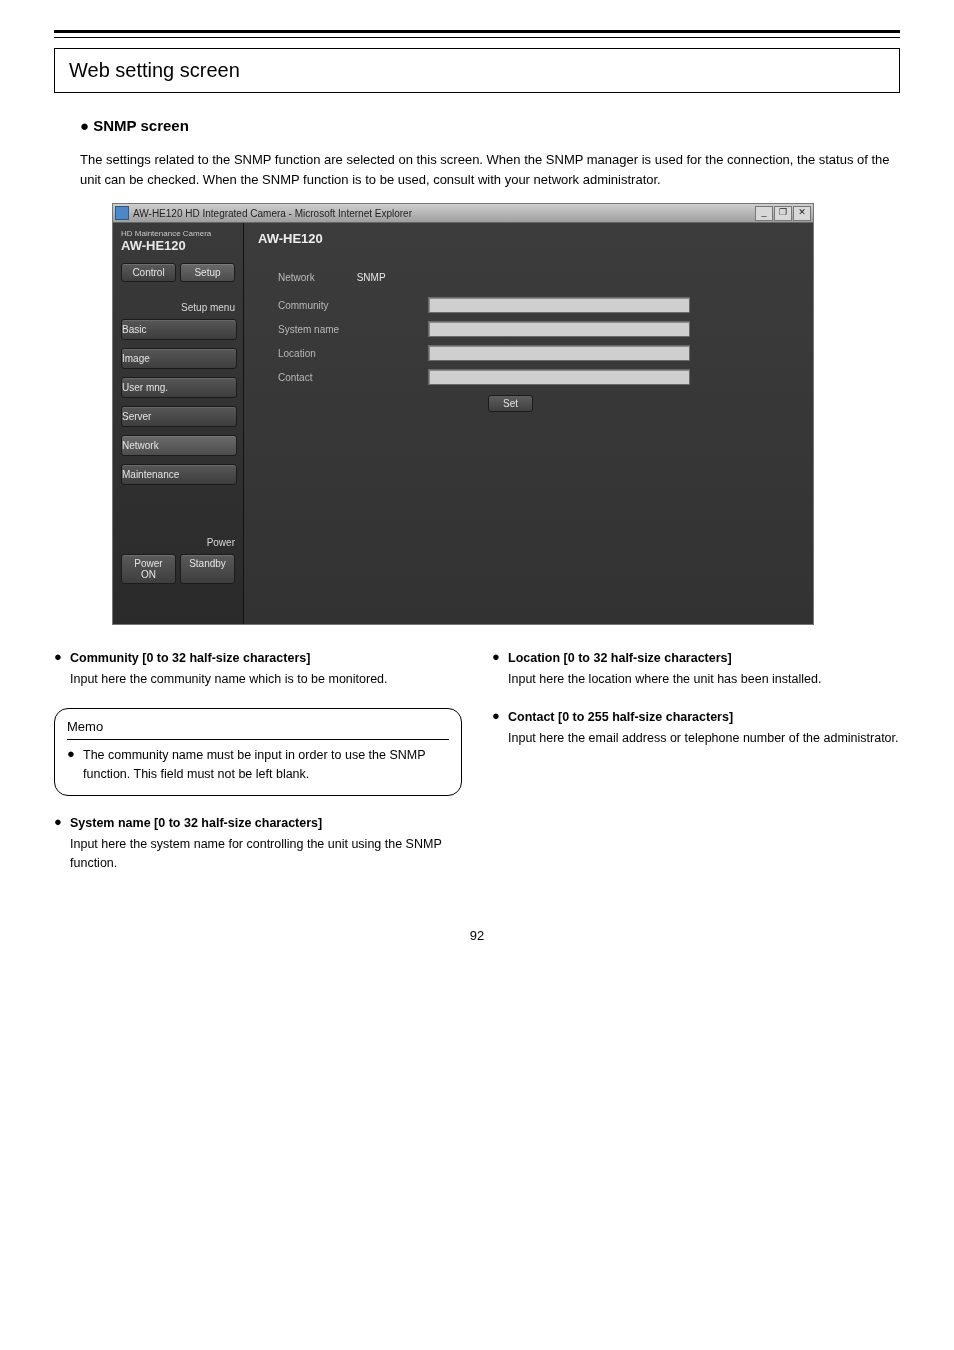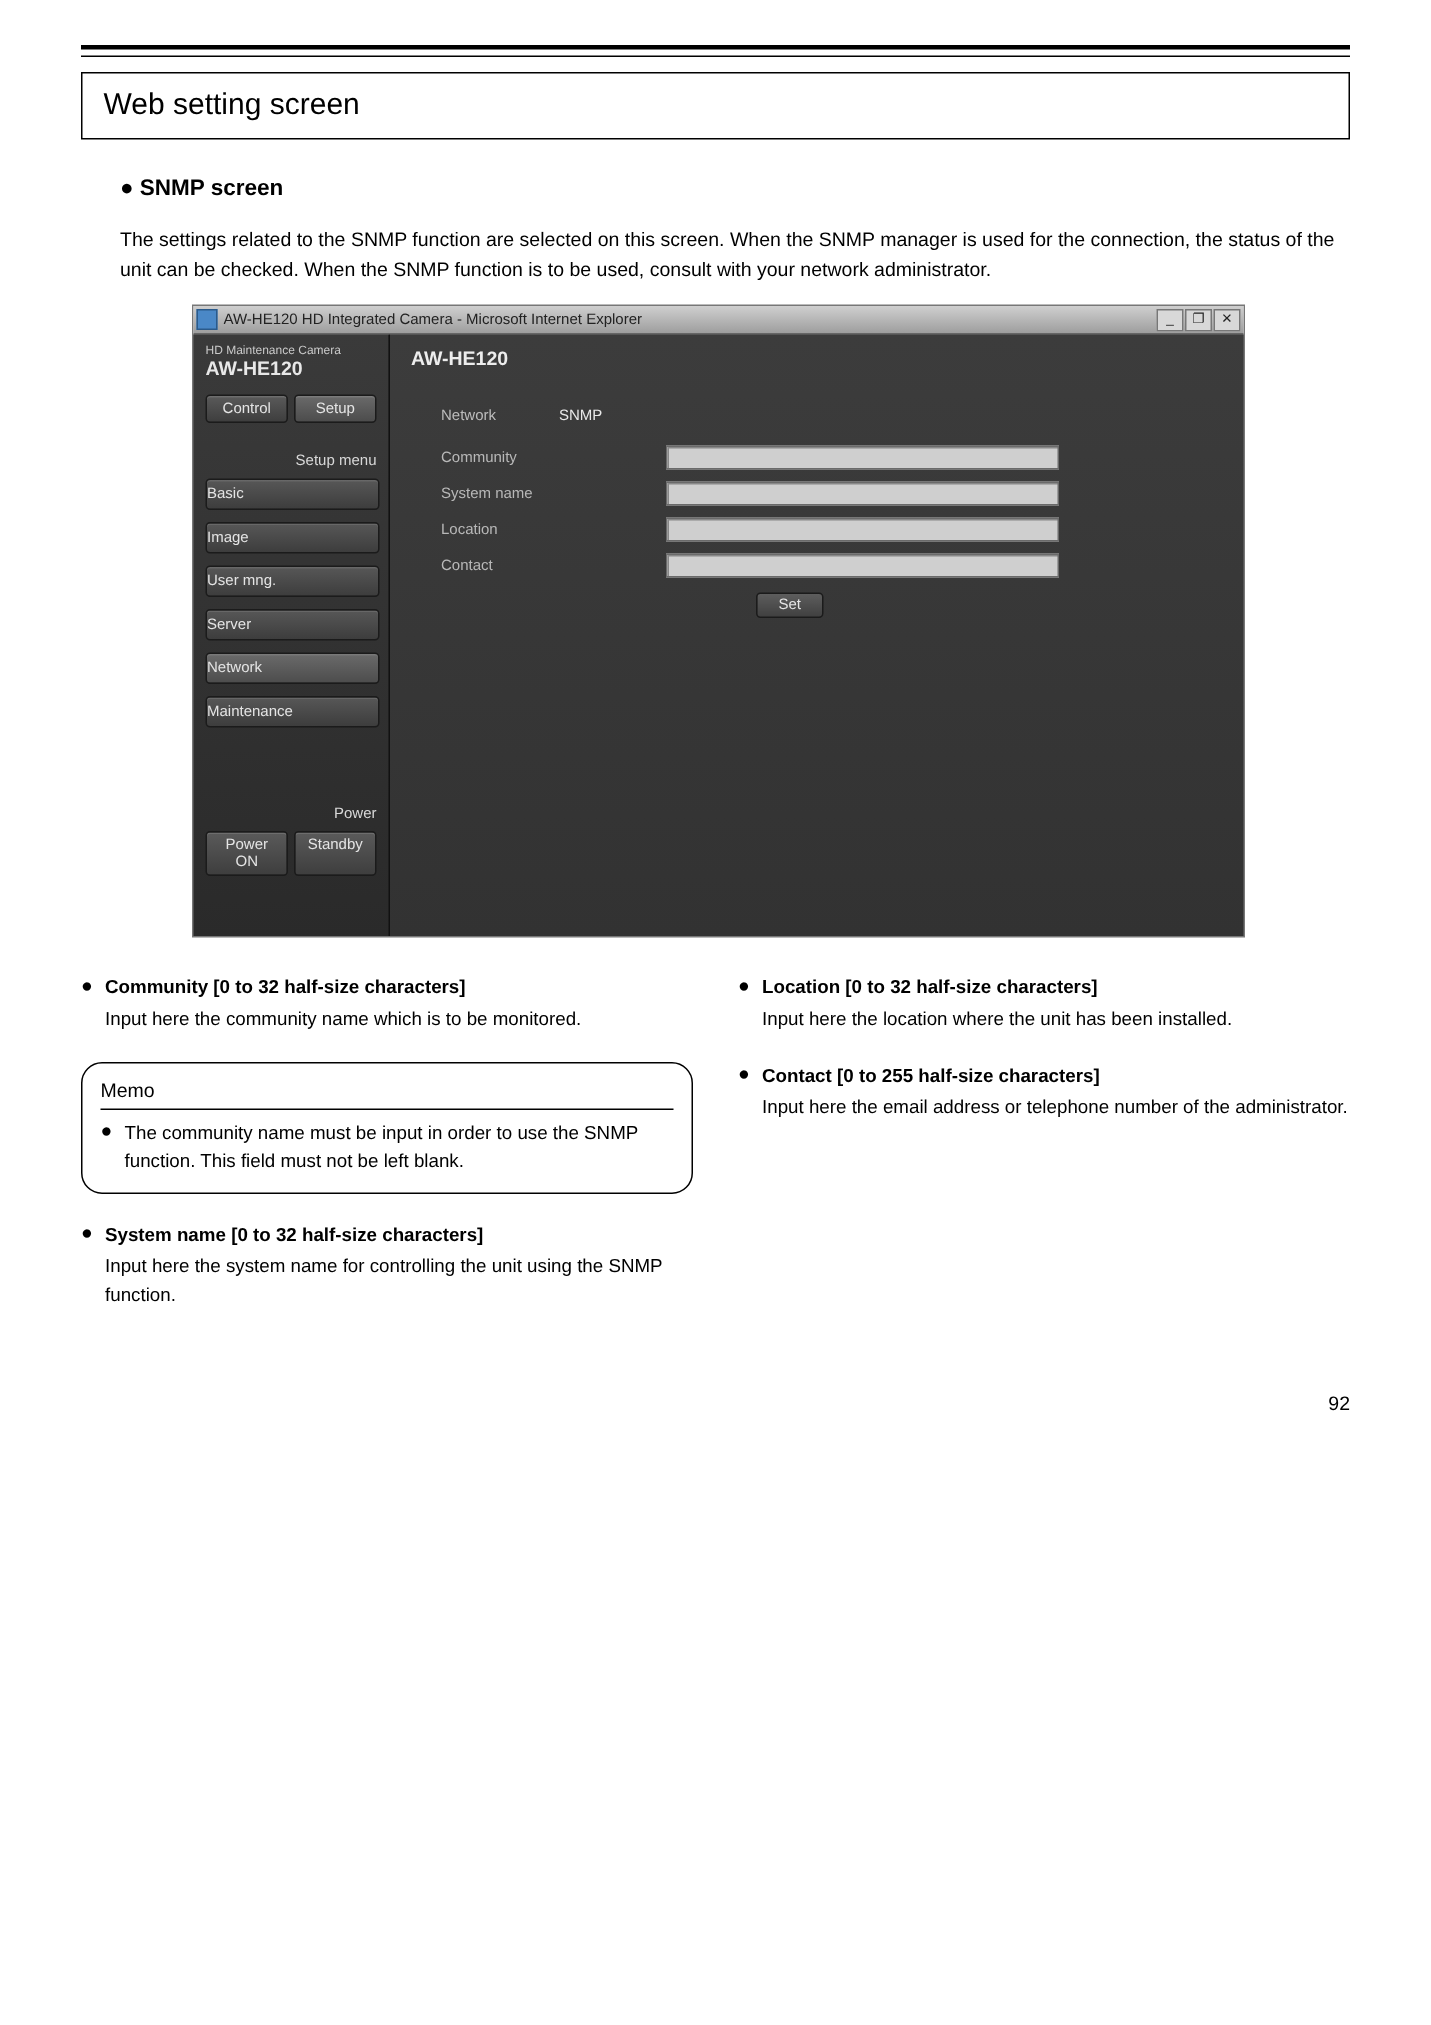--- a/index.html
+++ b/index.html
@@ -4,21 +4,21 @@
 <style>
   html,body{margin:0;padding:0;background:#fff;font-family:Arial,Helvetica,sans-serif;color:#000}
   .page{width:954px;margin:0 auto;padding:30px 54px 0;box-sizing:border-box}
   .rule-thick{border:0;border-top:3px solid #000;margin:0 0 4px}
   .rule-thin {border:0;border-top:1px solid #000;margin:0 0 10px}
   .title-box{border:1px solid #000;padding:10px 14px;font-size:20px;font-weight:normal}
   .snmp-head{font-size:15px;font-weight:bold;margin:24px 0 6px;padding-left:26px}
   .snmp-lead{font-size:13px;line-height:1.5;padding:0 0 6px 26px;margin:16px 0 8px}
 
   
-  .shot-wrap{margin-left:74px}
+  .shot-wrap{margin-left:58px}
   .shot{width:700px;border:1px solid #777;font-family:Tahoma,Arial,sans-serif}
   .tb{display:flex;align-items:center;background:linear-gradient(#cfcfcf,#9e9e9e);height:18px;padding:0 2px;font-size:10px;color:#222;border-bottom:1px solid #666}
   .tb .ie-icon{width:12px;height:12px;margin-right:4px;display:inline-block;background:#4a88c7;border:1px solid #2b5a8a}
   .tb-title{flex:1;white-space:nowrap;overflow:hidden}
   .wbtns{display:flex;gap:1px}
   .wbtn{width:16px;height:13px;border:1px solid #777;background:#d8d8d8;font-size:9px;line-height:11px;text-align:center;color:#222}
   .app{display:flex;background:#2d2d2d;color:#bdbdbd}
   .side{width:130px;background:linear-gradient(#3a3a3a,#2a2a2a);padding:6px 8px 20px;box-sizing:border-box}
   .brand-sm{font-size:8px;color:#c9c9c9}
   .brand-lg{font-size:13px;font-weight:bold;color:#e8e8e8;margin-bottom:10px}
@@ -46,21 +46,21 @@
   .col{flex:1;font-size:12.5px;line-height:1.55}
   .item{display:flex;margin-bottom:18px}
   .dot{width:16px;flex:none;font-size:13px;line-height:1.3}
   .body{}
   .b{font-weight:bold}
   .sub{color:#000;margin-top:2px}
   .memo{border:1px solid #000;border-radius:14px;padding:8px 12px 10px;margin:4px 0 18px}
   .memo-h{font-weight:normal;font-size:13px;border-bottom:1px solid #000;display:block;padding-bottom:2px;margin-bottom:6px}
   .memo .mrow{display:flex}
   .memo .mrow .dot{width:16px}
-  .pg{text-align:right;font-size:13px;margin-top:36px}
+  .pg{text-align:center;font-size:13px;margin-top:36px}
 </style>
 </head>
 <body>
 
 <div class="page">
   <hr class="rule-thick">
   <hr class="rule-thin">
 
   <div class="title-box">Web setting screen</div>
 

